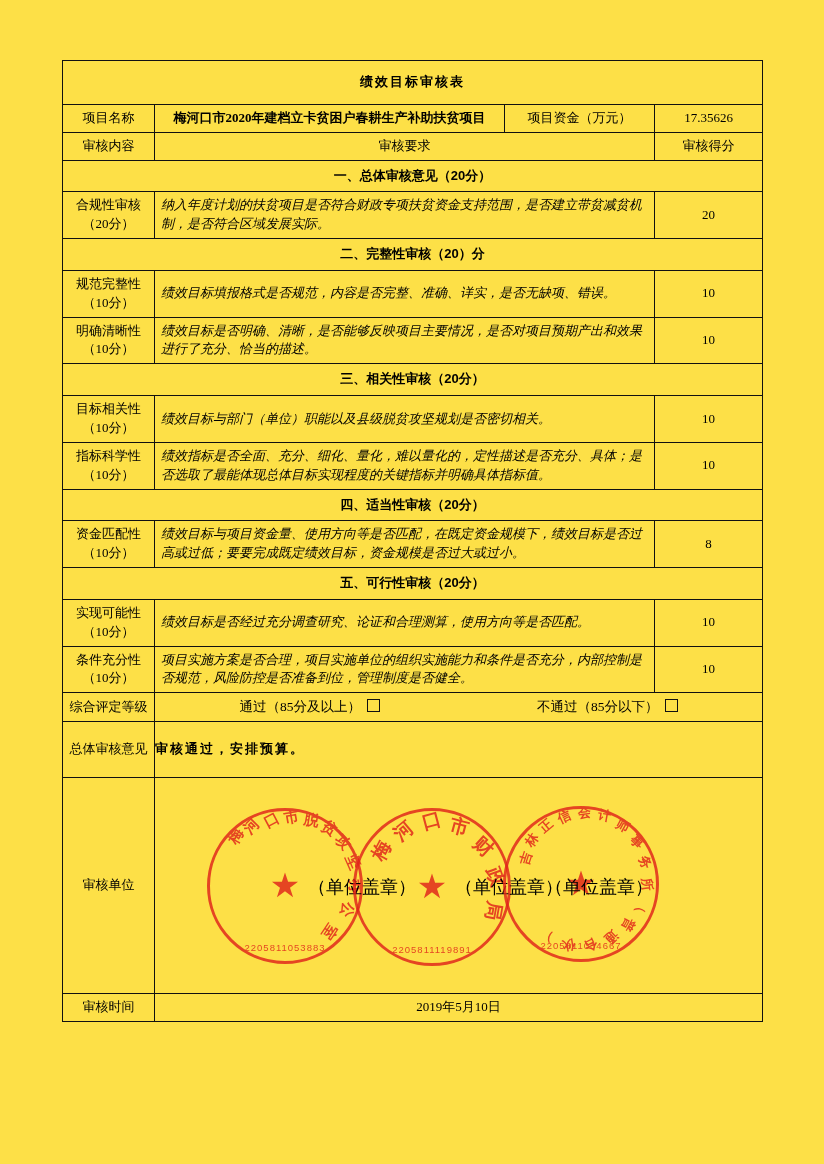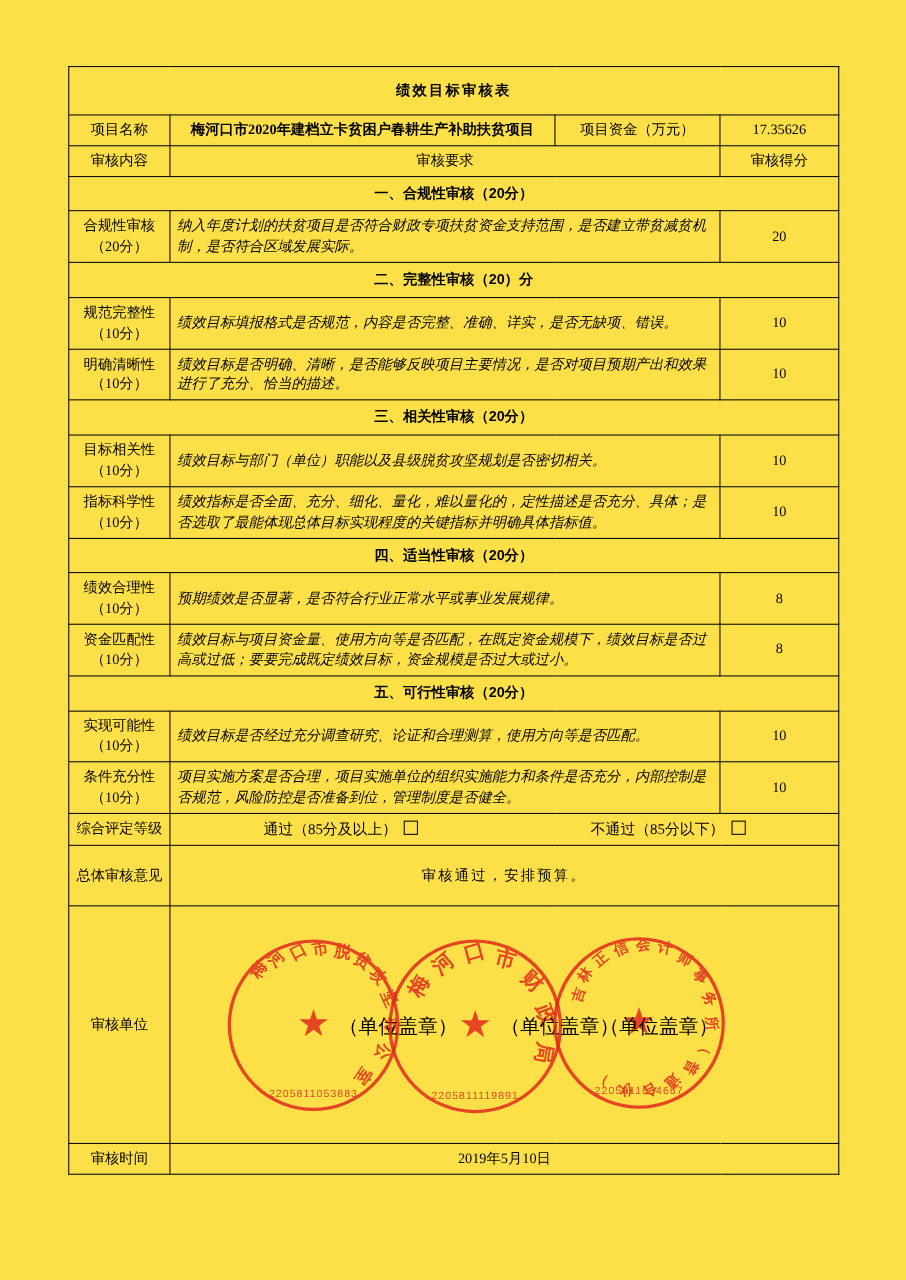--- a/index.html
+++ b/index.html
@@ -68,23 +68,22 @@
     font-size: 14px;
     padding: 6px 0 !important;
     font-family: "Liberation Sans", sans-serif;
   }
   .proj-name {
     font-weight: bold;
     font-size: 13.5px;
     text-align: center;
   }
   .opinion {
-    text-align: center;
     font-size: 20px;
-    font-weight: normal;
+    font-weight: bold;
     letter-spacing: 2px;
     padding: 18px 0 !important;
     font-family: "Liberation Sans", sans-serif;
   }
   .checkline {
     display: flex;
     justify-content: space-around;
     align-items: center;
     font-size: 13.5px;
   }
@@ -173,21 +172,21 @@
           <td class="ctr">项目资金（万元）</td>
           <td class="ctr">17.35626</td>
         </tr>
         <tr>
           <td class="lbl">审核内容</td>
           <td class="ctr" colspan="2">审核要求</td>
           <td class="ctr">审核得分</td>
         </tr>
 
         <tr class="section-row">
-          <td colspan="4">一、合规性审核（20分）</td>
+          <td colspan="4">一、总体审核意见（20分）</td>
         </tr>
         <tr>
           <td class="lbl">
             <div>合规性审核</div>
             <div>（20分）</div>
           </td>
           <td class="just" colspan="2">纳入年度计划的扶贫项目是否符合财政专项扶贫资金支持范围，是否建立带贫减贫机制，是否符合区域发展实际。</td>
           <td class="ctr">20</td>
         </tr>
 
@@ -226,28 +225,20 @@
           <td class="lbl">
             <div>指标科学性</div>
             <div>（10分）</div>
           </td>
           <td class="just" colspan="2">绩效指标是否全面、充分、细化、量化，难以量化的，定性描述是否充分、具体；是否选取了最能体现总体目标实现程度的关键指标并明确具体指标值。</td>
           <td class="ctr">10</td>
         </tr>
 
         <tr class="section-row">
           <td colspan="4">四、适当性审核（20分）</td>
-        </tr>
-        <tr>
-          <td class="lbl">
-            <div>绩效合理性</div>
-            <div>（10分）</div>
-          </td>
-          <td class="just" colspan="2">预期绩效是否显著，是否符合行业正常水平或事业发展规律。</td>
-          <td class="ctr">8</td>
         </tr>
         <tr>
           <td class="lbl">
             <div>资金匹配性</div>
             <div>（10分）</div>
           </td>
           <td class="just" colspan="2">绩效目标与项目资金量、使用方向等是否匹配，在既定资金规模下，绩效目标是否过高或过低；要要完成既定绩效目标，资金规模是否过大或过小。</td>
           <td class="ctr">8</td>
         </tr>
 

